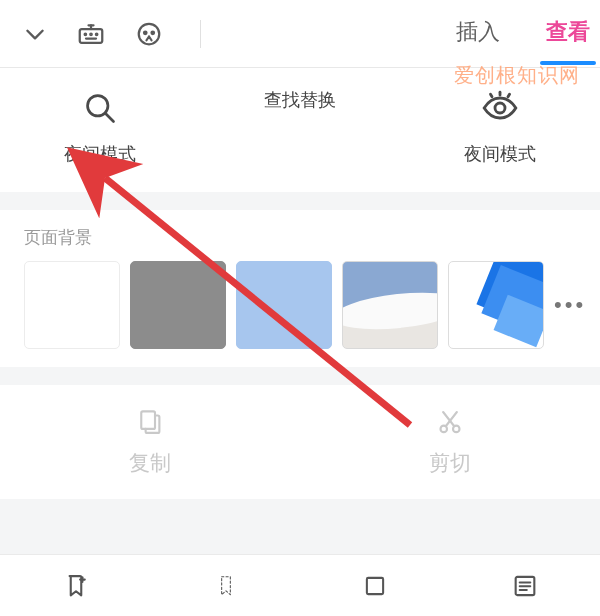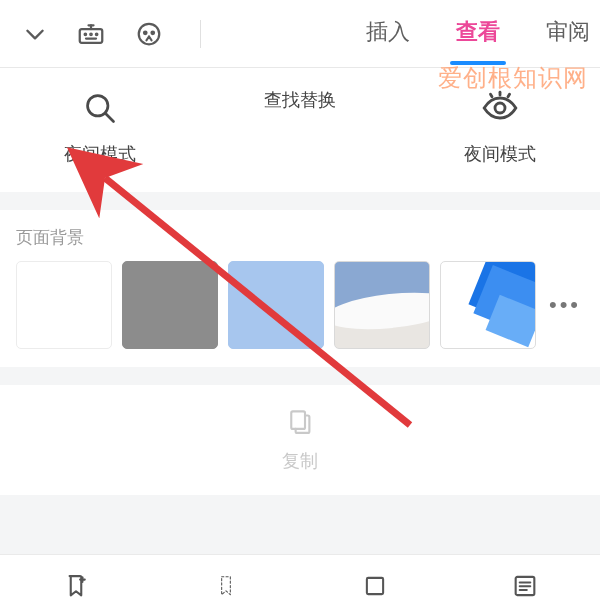--- a/index.html
+++ b/index.html
@@ -20,53 +20,53 @@
   .tool-grid { background: #fff; padding: 20px 0 26px; display: flex; justify-content: space-around; }
   .tool-item { display: flex; flex-direction: column; align-items: center; gap: 14px; }
   .tool-icon-wrap { width: 40px; height: 40px; display: flex; align-items: center; justify-content: center; color: #4a4a4a; }
   .tool-icon-wrap svg { display: block; }
   .tool-label { font-size: 18px; color: #444; }
 
   .gap { height: 18px; background: #f4f5f6; }
   .gap-sm { height: 14px; background: #f4f5f6; }
 
   
-  .section { background: #fff; padding: 16px 16px 18px; }
+  .section { background: #fff; padding: 16px 24px 18px; }
   .section-title { font-size: 17px; color: #9a9a9a; margin-bottom: 12px; }
   .swatch-row { display: flex; gap: 10px; align-items: center; }
   .swatch { width: 96px; height: 88px; border-radius: 5px; background: #fff; border: 1px solid #ececec; flex-shrink: 0; position: relative; overflow: hidden; }
   .swatch.gray { background: #8c8c8c; border-color: #8c8c8c; }
   .swatch.blue-light { background: #a7c6ee; border-color: #a7c6ee; }
   .swatch.pattern1 { background: linear-gradient(to top,#e9e6e2 0 35%, #8aa8d2 35% 100%); border-color: #d9d9d9; }
   .swatch.pattern1::after { content:""; position:absolute; bottom:20px; left:-10px; width:140%; height:34px; background: #fafafa; border-radius: 50%; transform: rotate(-6deg); }
   .swatch.pattern2 { background: #fff; border-color: #ddd; }
   .swatch.pattern2 .p2a { position:absolute; top:-12px; right:-14px; width:70px; height:70px; background:#1a74e6; transform: rotate(22deg); }
   .swatch.pattern2 .p2b { position:absolute; top:12px; right:-4px; width:58px; height:52px; background:#3c8ef1; transform: rotate(22deg); }
   .swatch.pattern2 .p2c { position:absolute; top:40px; right:-2px; width:46px; height:38px; background:#68adf7; transform: rotate(22deg); }
   .more-dots { width: 46px; height: 88px; display: flex; align-items: center; justify-content: center; color: #777; font-size: 22px; letter-spacing: 3px; }
 
   
   .edit-row { background: #fff; display: flex; justify-content: space-around; padding: 20px 0 22px; }
   .edit-item { display: flex; flex-direction: column; align-items: center; gap: 10px; color: #444; }
   .edit-item.disabled { color: #c9c9c9; }
   .edit-item.disabled .edit-label { color: #c9c9c9; }
   .edit-icon-wrap { width: 34px; height: 34px; display: flex; align-items: center; justify-content: center; }
   .edit-icon-wrap svg { display:block; }
-  .edit-label { font-size: 18px; color: #444; }
+  .edit-label { font-size: 21px; color: #444; }
 
   
   .bottom-bar { background: #fff; border-top: 1px solid #eaeaea; height: 62px; display: flex; justify-content: space-around; align-items: center; position: absolute; bottom: 0; left: 0; right: 0; }
   .bottom-item { color: #555; display:flex; }
   .bottom-item svg { display:block; }
 
   
   .arrow-anno { position: absolute; pointer-events: none; z-index: 50; }
 
   
-  .watermark { position: absolute; right: 12px; top: 62px; font-size: 24px; color: rgba(255,128,64,0.62); letter-spacing: 1px; writing-mode: horizontal-tb; pointer-events: none; text-shadow: 0 0 1px rgba(255,255,255,0.6); transform: rotate(0deg); text-align: right; }
+  .watermark { position: absolute; right: 20px; top: 62px; font-size: 20px; color: rgba(255,128,64,0.62); letter-spacing: 1px; writing-mode: horizontal-tb; pointer-events: none; text-shadow: 0 0 1px rgba(255,255,255,0.6); transform: rotate(0deg); text-align: right; }
 </style>
 </head>
 <body>
 
 <div class="top-bar">
   <div class="top-left">
     <span class="top-icon">
       <svg width="26" height="26" viewBox="0 0 24 24" fill="none" stroke="currentColor" stroke-width="2.2" stroke-linecap="round" stroke-linejoin="round">
           <polyline points="5 9 12 16 19 9"></polyline>
         </svg>
@@ -88,21 +88,20 @@
           <circle cx="9" cy="11" r="1" fill="currentColor"></circle>
           <circle cx="15" cy="11" r="1" fill="currentColor"></circle>
           <path d="M12 14 L10 17 M12 14 L14 17"></path>
         </svg>
     </span>
     <span class="divider-thin"></span>
   </div>
   <div class="top-tabs">
     <div class="tab">插入</div>
     <div class="tab active">查看</div>
-    <div class="tab">审阅</div>
   </div>
 </div>
 
 <div class="tool-grid">
   <div class="tool-item">
     <div class="tool-icon-wrap">
       <svg width="36" height="36" viewBox="0 0 24 24" fill="none" stroke="currentColor" stroke-width="1.8" stroke-linecap="round">
           <circle cx="10.5" cy="10.5" r="6.8"></circle>
           <line x1="15.7" y1="15.7" x2="21" y2="21"></line>
         </svg>
@@ -149,20 +148,31 @@
 <div class="edit-row">
   <div class="edit-item disabled">
     <div class="edit-icon-wrap">
       <svg width="30" height="30" viewBox="0 0 24 24" fill="none" stroke="currentColor" stroke-width="1.7" stroke-linecap="round">
           <rect x="5" y="3.5" width="11" height="14" rx="1.2"></rect>
           <path d="M8.5 17.5 v2 a1.2 1.2 0 0 0 1.2 1.2 h8.6 a1.2 1.2 0 0 0 1.2 -1.2 V8 a1.2 1.2 0 0 0 -1.2 -1.2 h-2"></path>
         </svg>
     </div>
     <span class="edit-label">复制</span>
   </div>
+  <div class="edit-item disabled">
+    <div class="edit-icon-wrap">
+      <svg width="30" height="30" viewBox="0 0 24 24" fill="none" stroke="currentColor" stroke-width="1.7" stroke-linecap="round">
+          <circle cx="7" cy="17.5" r="2.6"></circle>
+          <circle cx="17" cy="17.5" r="2.6"></circle>
+          <line x1="8.6" y1="15.4" x2="17.5" y2="4"></line>
+          <line x1="15.4" y1="15.4" x2="6.5" y2="4"></line>
+        </svg>
+    </div>
+    <span class="edit-label">剪切</span>
+  </div>
 </div>
 
 <div class="gap-sm"></div>
 
 <div class="bottom-bar">
   <span class="bottom-item">
     <svg width="28" height="28" viewBox="0 0 24 24" fill="none" stroke="currentColor" stroke-width="1.8" stroke-linecap="round" stroke-linejoin="round">
         <path d="M6.5 3.5 h9 a1 1 0 0 1 1 1 V20 L12 16.5 7.5 20 V4.5 a1 1 0 0 1 1 -1 Z"></path>
         <line x1="15.5" y1="6.5" x2="19.5" y2="6.5"></line>
         <line x1="17.5" y1="4.5" x2="17.5" y2="8.5"></line>

